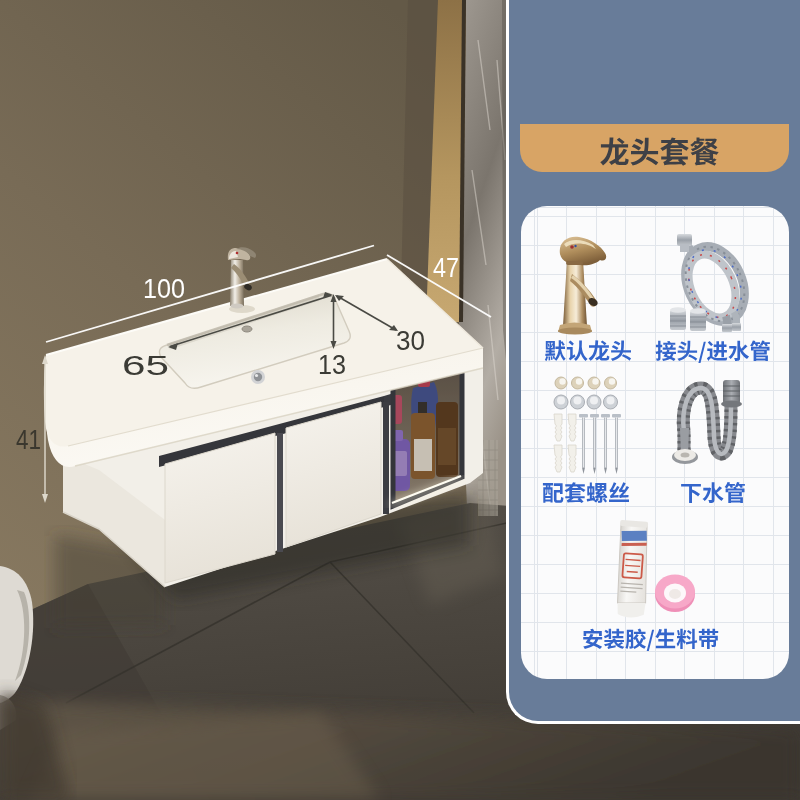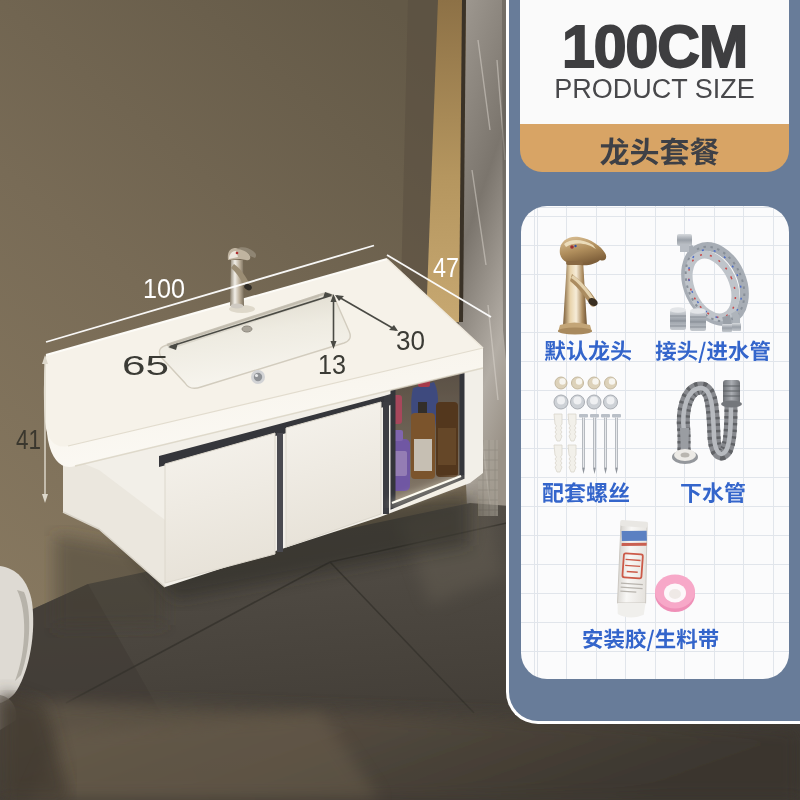--- a/index.html
+++ b/index.html
@@ -219,24 +219,20 @@
 <text x="318" y="374" font-family="Liberation Sans, sans-serif" font-size="28" fill="#3b3b35" textLength="28" lengthAdjust="spacingAndGlyphs">13</text>
 
 <line x1="337" y1="296" x2="396" y2="330" stroke="#4a4a44" stroke-width="1.6"></line>
 <polygon points="335,295 344,296 339,301" fill="#4a4a44"></polygon>
 <polygon points="398,331 389,330 394,325" fill="#4a4a44"></polygon>
 <text x="396" y="350" font-family="Liberation Sans, sans-serif" font-size="28" fill="#3b3b35" textLength="29" lengthAdjust="spacingAndGlyphs">30</text>
 </svg>
 
 <div id="panel"></div>
 
-<div id="hcard">
-      <div class="big">100CM</div>
-      <div class="sub">PRODUCT SIZE</div>
-    </div>
 
 <div id="band"></div>
 
 <div id="acard"></div>
 
 <svg width="70" height="105" viewBox="0 0 70 105" style="position:absolute;left:550px;top:232px">
 <defs>
 <linearGradient id="fg1" x1="0" y1="0" x2="1" y2="0">
  <stop offset="0" stop-color="#7a5c38"></stop>
           <stop offset="0.3" stop-color="#e8d3ab"></stop>

